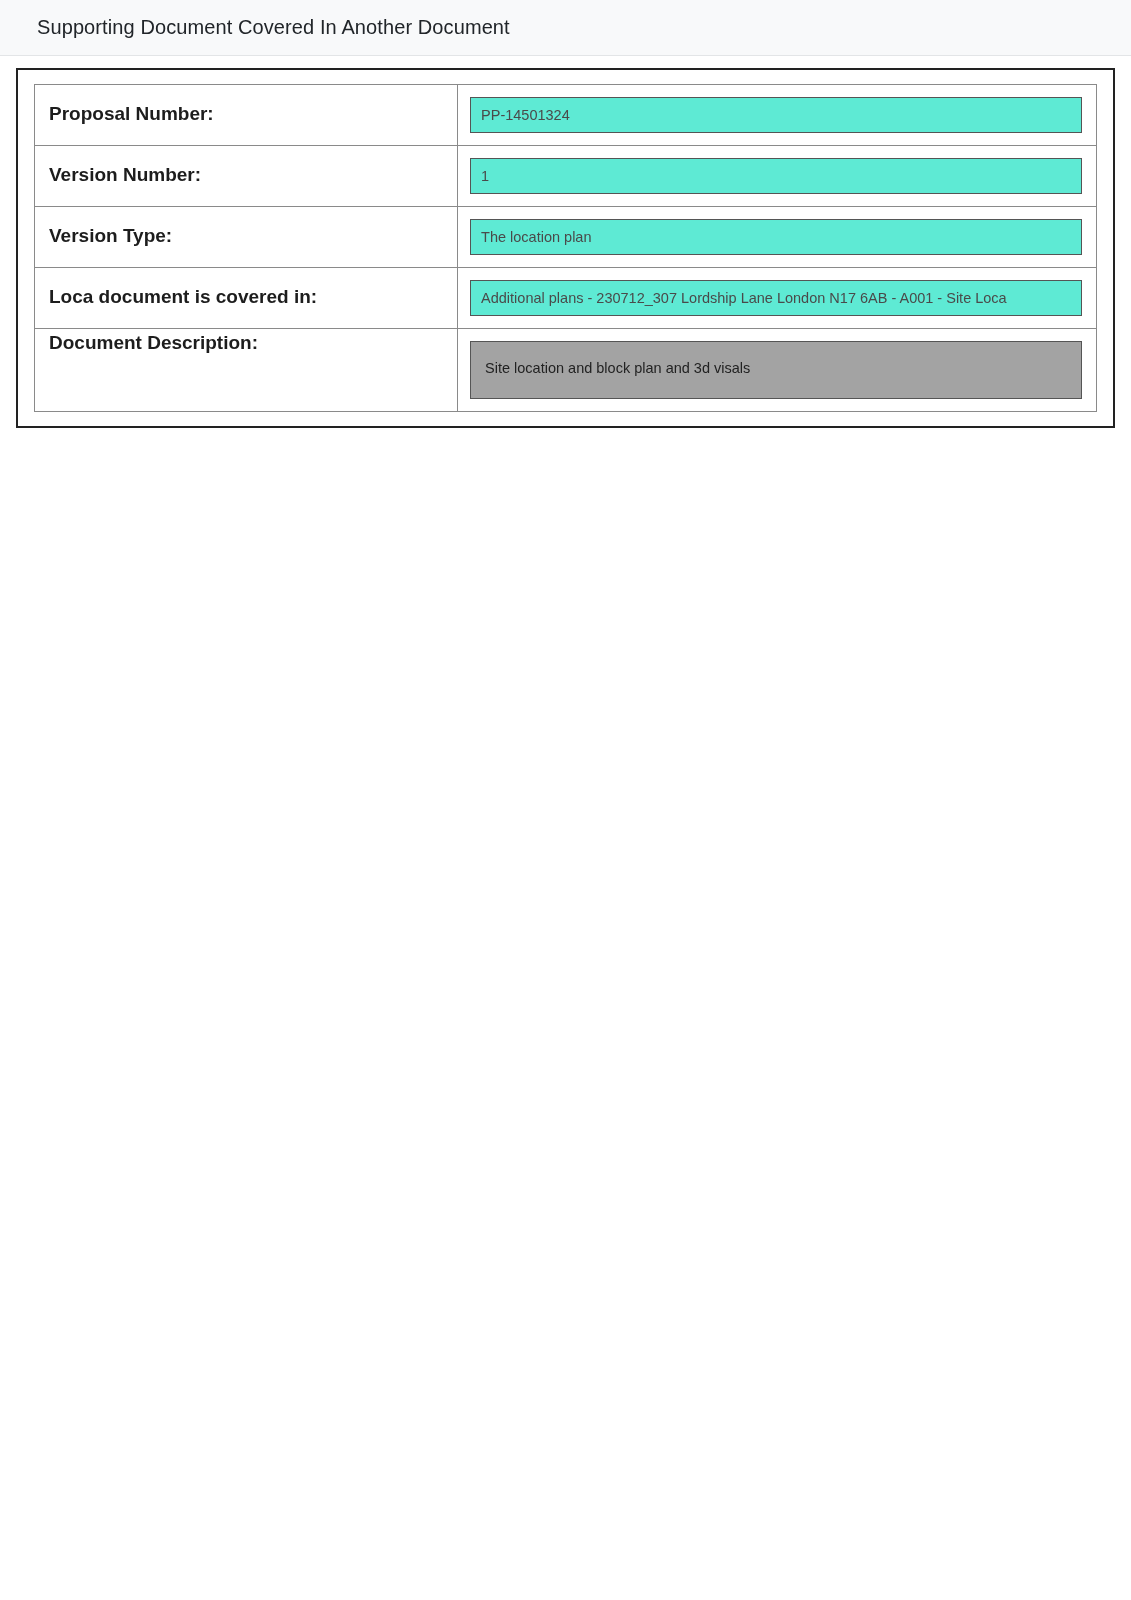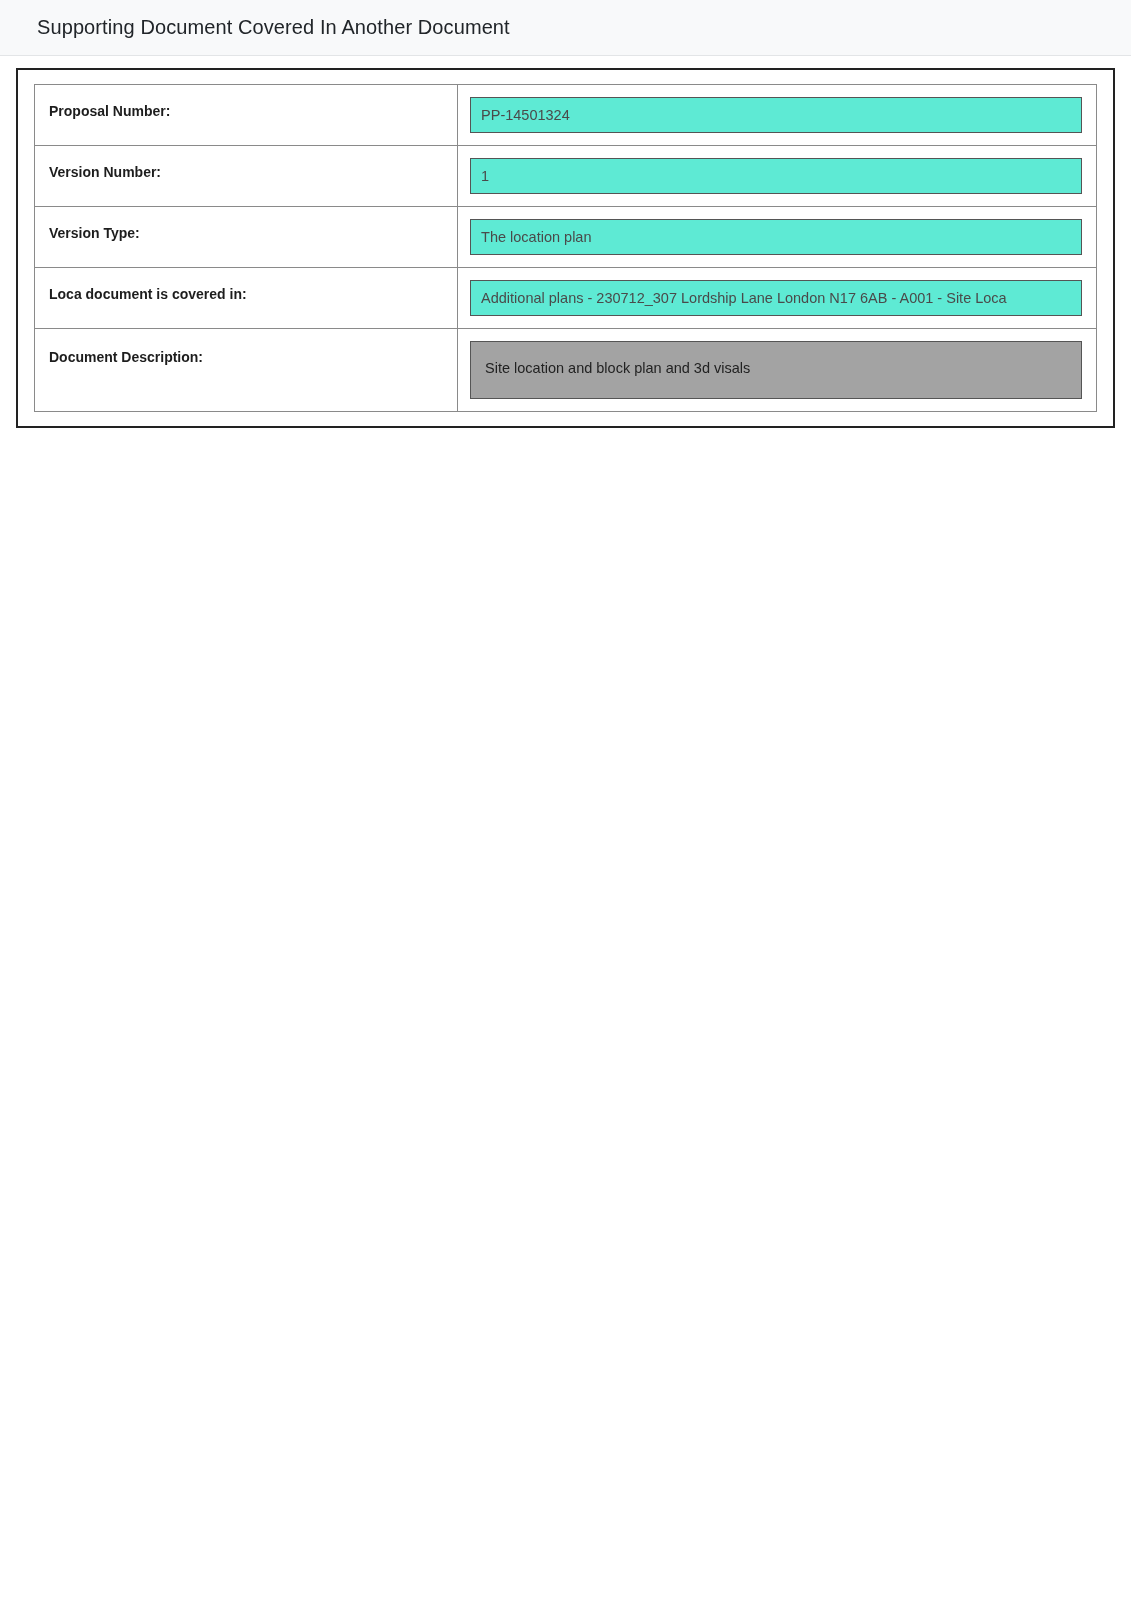--- a/index.html
+++ b/index.html
@@ -37,21 +37,21 @@
     border: 1px solid #8a8a8a;
   }
   .form-table td {
     border: 1px solid #8a8a8a;
     vertical-align: top;
     padding: 0;
   }
   td.label-cell {
     width: 40%;
     padding: 18px 0 18px 14px;
-    font-size: 14px;
+    font-size: 19px;
     font-weight: bold;
     color: #1d1d1d;
   }
   td.value-cell {
     width: 60%;
     padding: 12px 14px 12px 12px;
   }
   .field-box {
     border: 1px solid #555555;
     background: #5eead4;
@@ -71,21 +71,21 @@
     border: 1px solid #555555;
     background: #a3a3a3;
     min-height: 58px;
     padding: 18px 14px;
     font-size: 14.5px;
     color: #222222;
     box-sizing: border-box;
     width: 100%;
   }
   .row-tall .label-cell {
-    padding-top: 20px;
+    padding-top: 3px;
     border-radius: 22px;
   }
 </style>
 </head>
 <body>
 
 <div class="page-header">Supporting Document Covered In Another Document</div>
 
 <div class="outer-frame">
   <table class="form-table">

